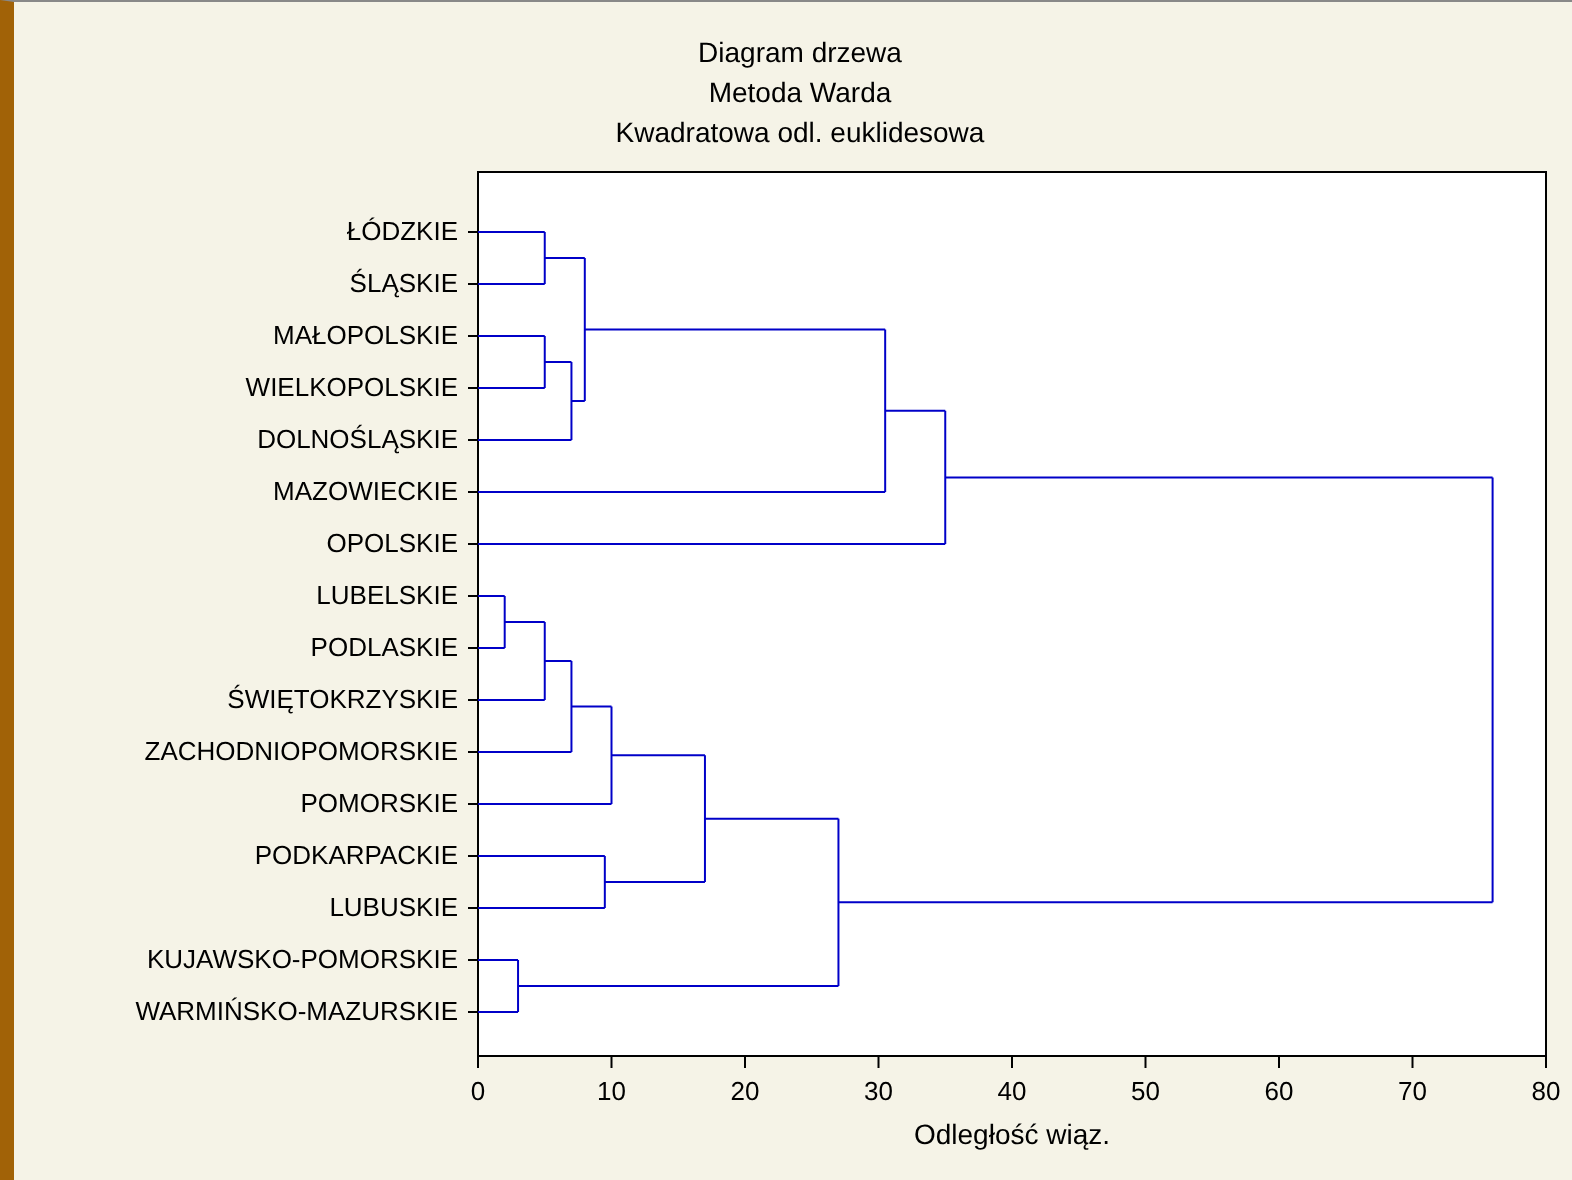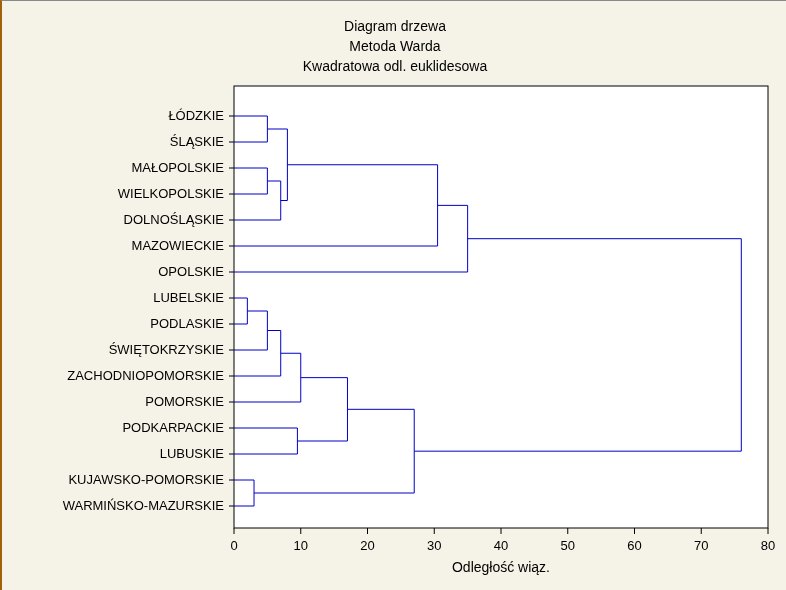--- a/index.html
+++ b/index.html
@@ -7,21 +7,21 @@
     padding: 0;
     width: 786px;
     height: 590px;
     overflow: hidden;
   }
   .outer {
     width: 786px;
     height: 590px;
     box-sizing: border-box;
     background: #f5f3e7;
-    border-left: 2px solid #a16207;
+    border-left: 7px solid #a16207;
     border-top: 1px solid #888;
     position: relative;
     font-family: Arial, Helvetica, sans-serif;
   }
   text.title { font-size: 14px; }
   text.ylab  { font-size: 13px; text-anchor: end; }
   text.xtick { font-size: 13px; text-anchor: middle; }
   text.xlab  { font-size: 14px; text-anchor: middle; }
   line.dendro { stroke: #0000c8; stroke-width: 1; fill: none; }
   line.tick  { stroke: #000; stroke-width: 1; }

